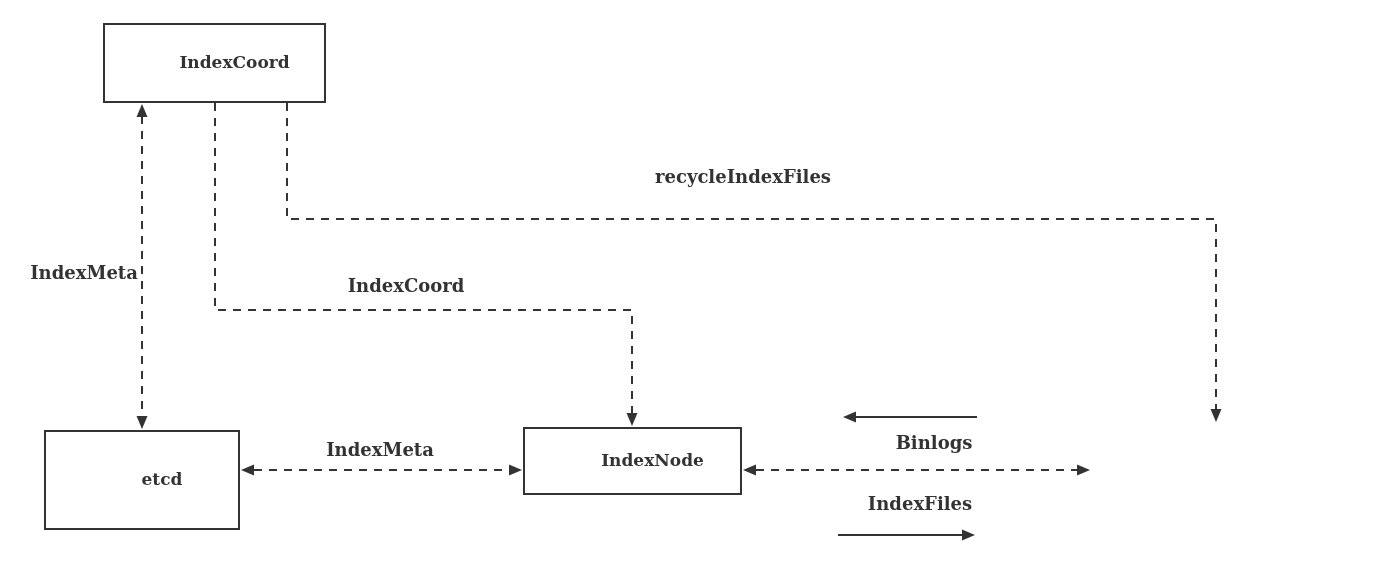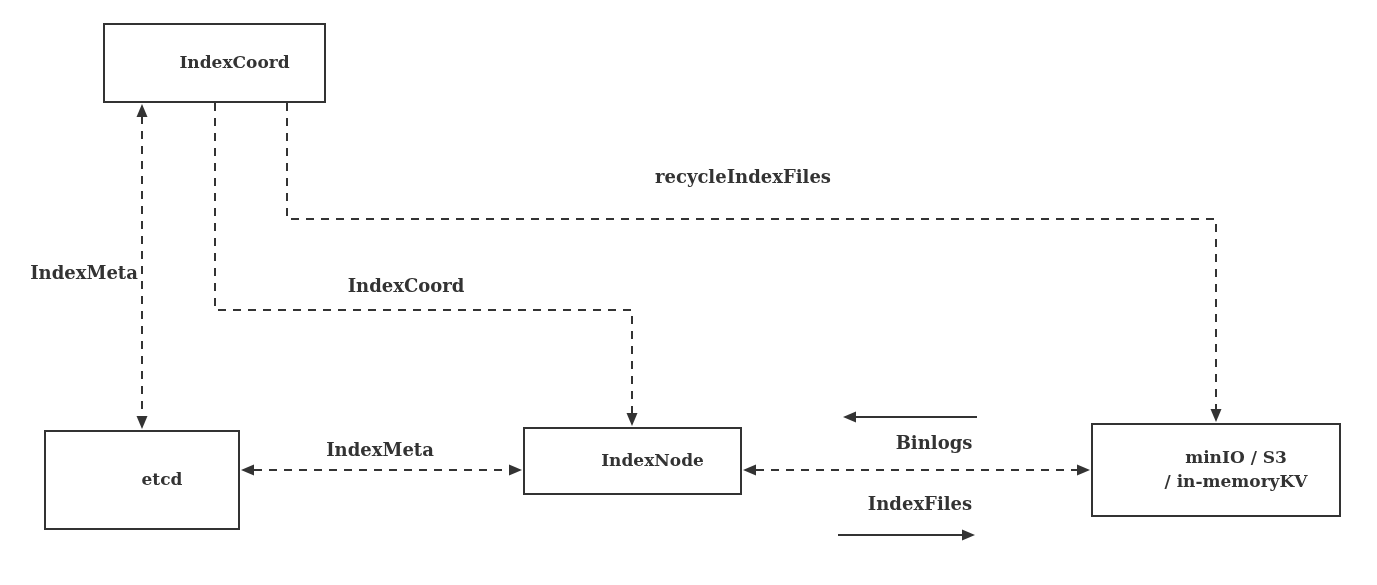--- a/index.html
+++ b/index.html
@@ -104,24 +104,20 @@
 
   <div class="node node-indexcoord">
     <span>IndexCoord</span>
   </div>
   <div class="node node-etcd">
     <span>etcd</span>
   </div>
   <div class="node node-indexnode">
     <span>IndexNode</span>
   </div>
-  <div class="node node-storage">
-    <span>minIO / S3
-/ in-memoryKV</span>
-  </div>
 
   <div class="edge-label label-indexmeta-vertical">IndexMeta</div>
   <div class="edge-label label-createindex">IndexCoord</div>
   <div class="edge-label label-recycleindexfiles">recycleIndexFiles</div>
   <div class="edge-label label-indexmeta-horizontal">IndexMeta</div>
   <div class="edge-label label-binlogs">Binlogs</div>
   <div class="edge-label label-indexfiles">IndexFiles</div>
 
 </div>
 

